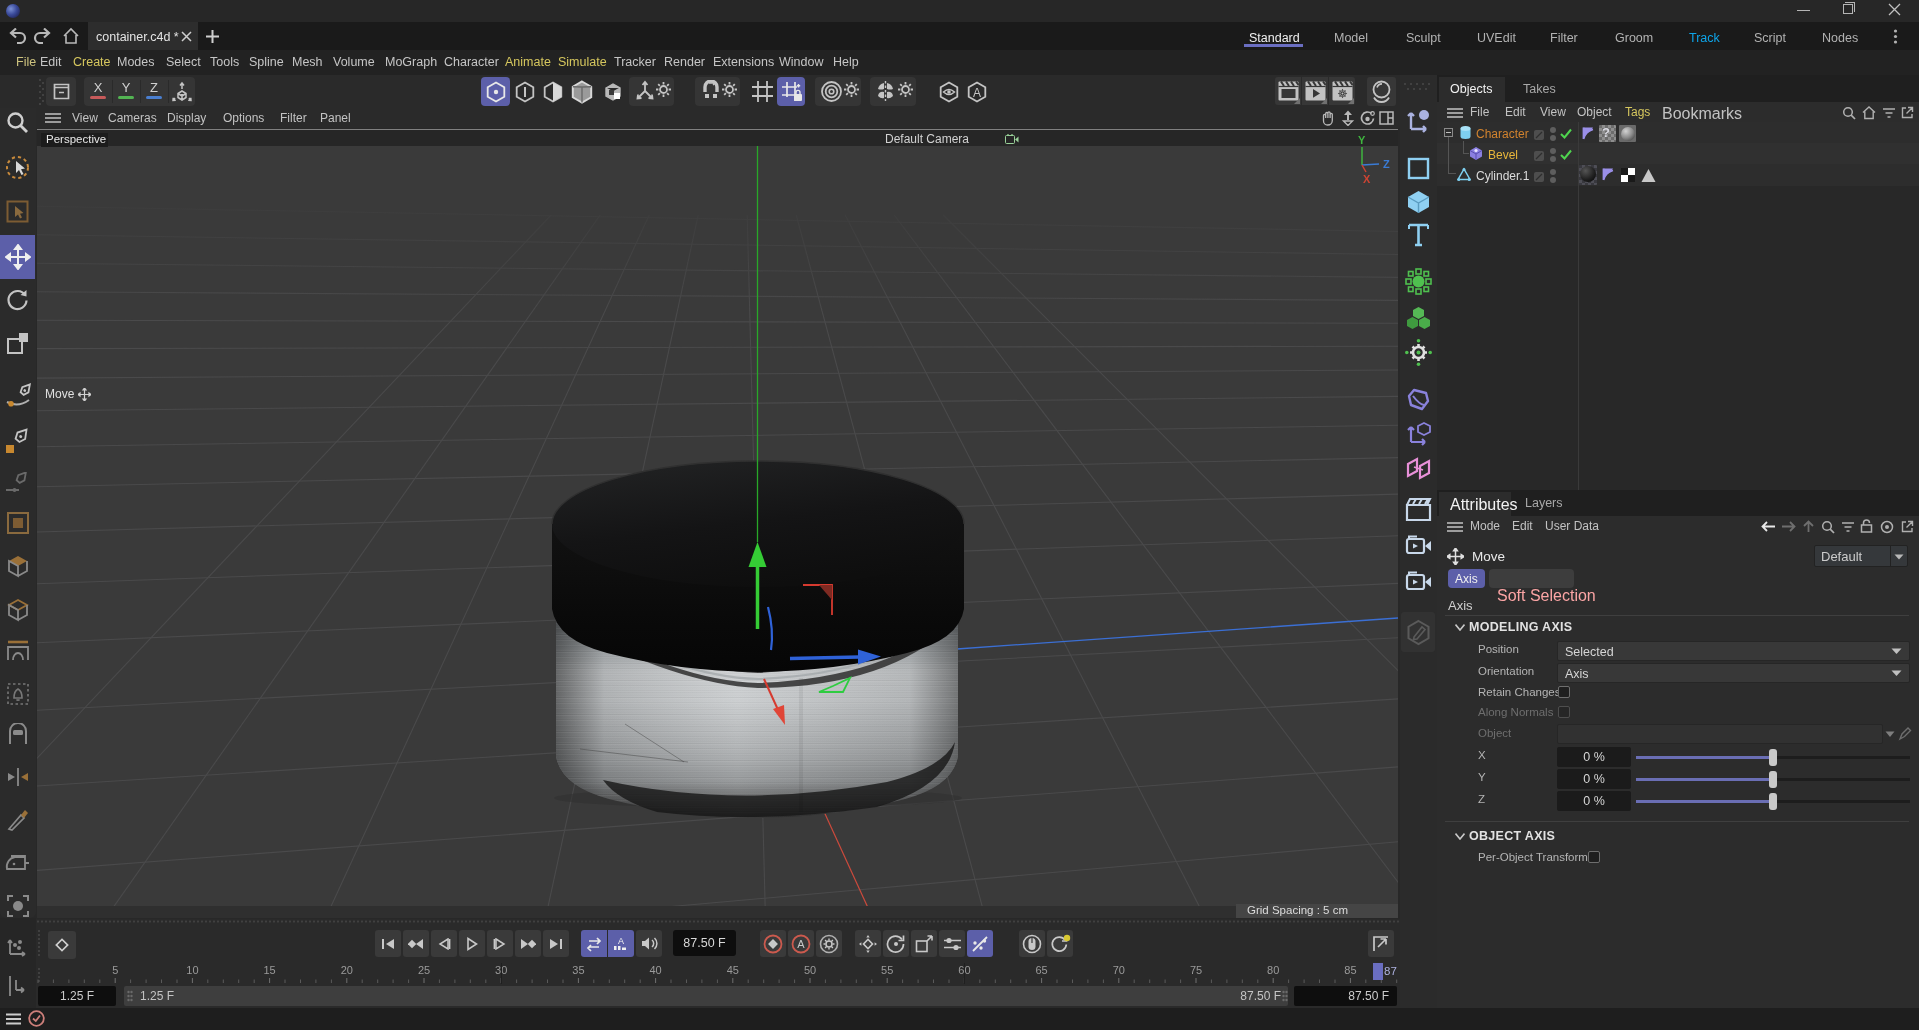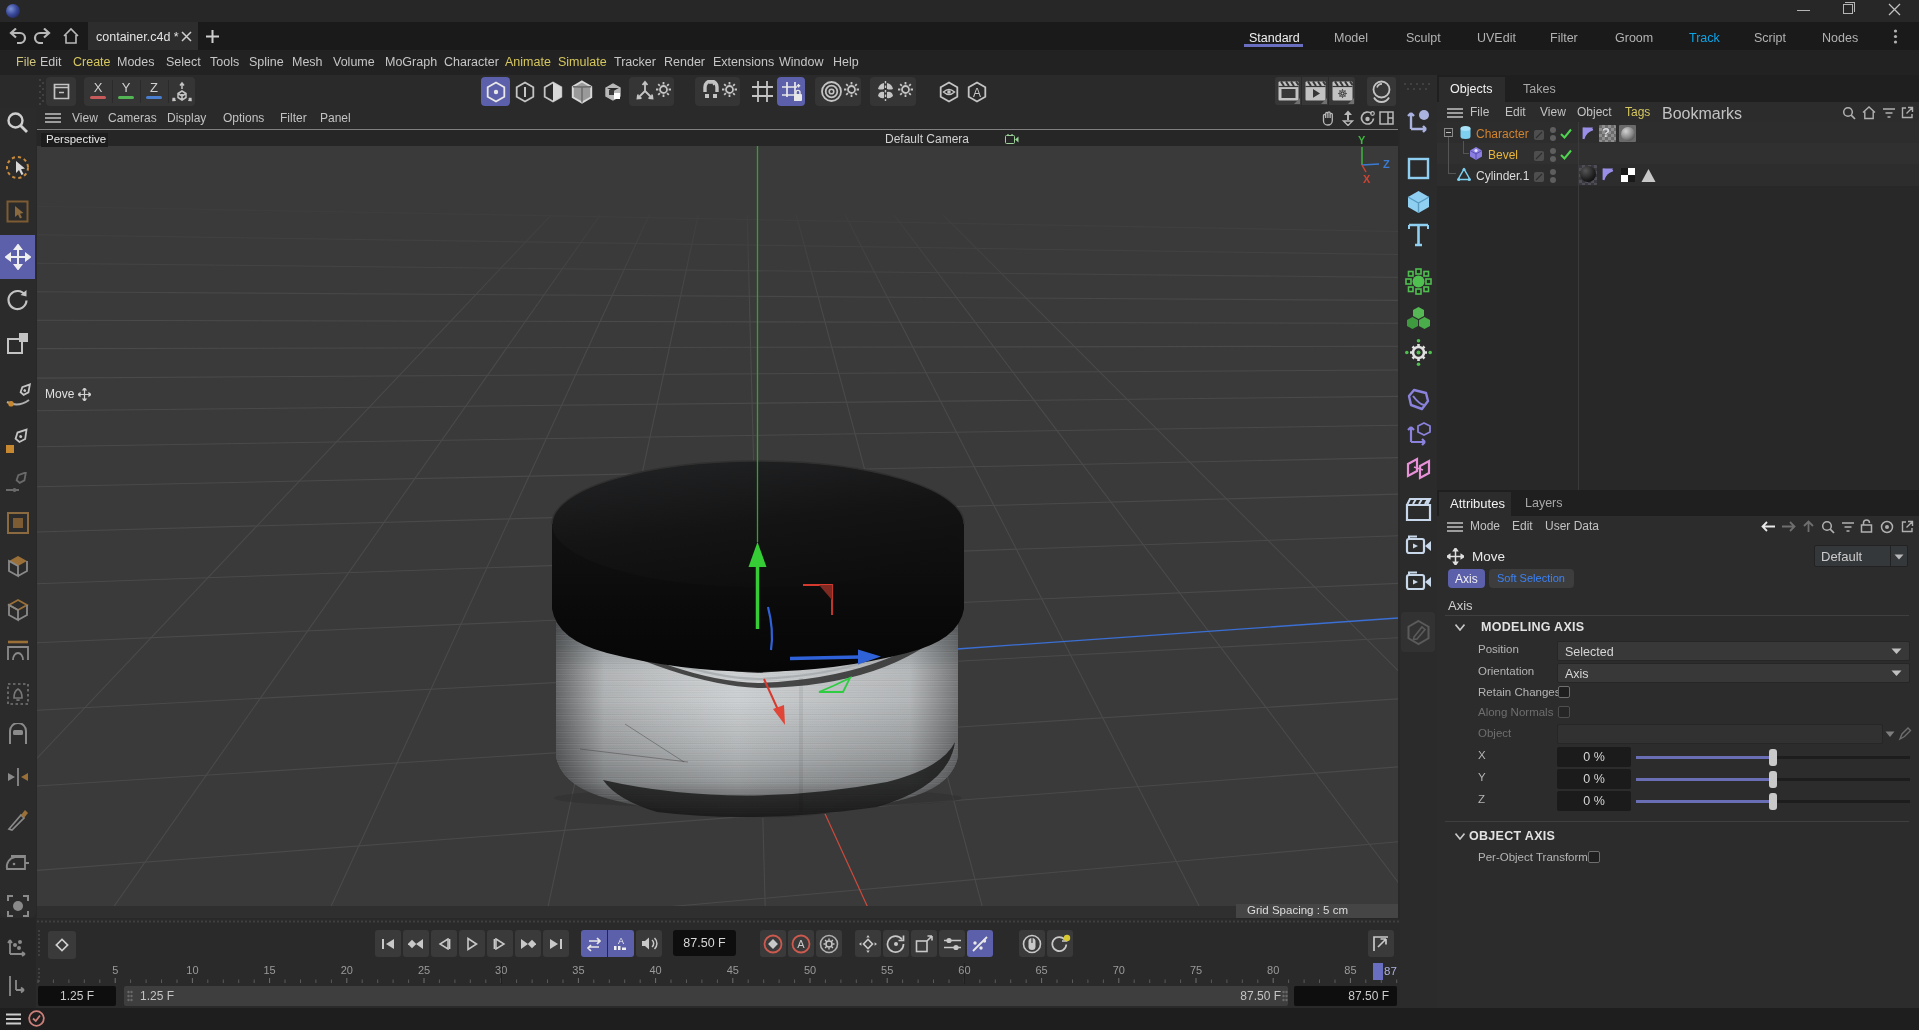--- a/index.html
+++ b/index.html
@@ -1132,21 +1132,21 @@
       </svg>
     <div class="abs" style="left:184px;top:93px;width:14px;height:14px;background:#ffffff;"></div>
     <div class="abs" style="left:184px;top:93px;width:7px;height:7px;background:#1a1a1a;"></div>
     <div class="abs" style="left:191px;top:100px;width:7px;height:7px;background:#1a1a1a;"></div>
     <svg class="abs" style="left:204px;top:93px;" width="15" height="15">
         <path d="M7.5 1 L14.5 14 H0.5 Z" fill="#c8c8c8"></path>
       </svg>
 
     <div class="abs" style="left:0;top:415px;width:482px;height:26px;background:#1f1f1f;"></div>
     <div class="abs" style="left:2px;top:417px;width:72px;height:24px;background:#2c2c2c;"></div>
-    <div class="abs" style="left:13px;top:421px;font-size:13px;color:#f2f2f2;">Attributes</div>
+    <div class="abs" style="left:13px;top:421px;font-size:16px;color:#f2f2f2;">Attributes</div>
     <div class="abs" style="left:88px;top:421px;font-size:12.5px;color:#a8a8a8;">Layers</div>
 
     <svg class="abs" style="left:10px;top:446px;" width="16" height="12">
         <path d="M0 2 H16 M0 6 H16 M0 10 H16" stroke="#c2c2c2" stroke-width="1.7"></path>
       </svg>
     <div class="abs" style="left:33px;top:444px;font-size:12px;color:#c2c2c2;">Mode</div>
     <div class="abs" style="left:75px;top:444px;font-size:12px;color:#c2c2c2;">Edit</div>
     <div class="abs" style="left:108px;top:444px;font-size:12px;color:#c2c2c2;">User Data</div>
     <svg class="abs" style="left:324px;top:445px;" width="15" height="13">
         <path d="M14 6.5 H2 M6 2 L1.5 6.5 L6 11" fill="none" stroke="#e8e8e8" stroke-width="1.8"></path>
@@ -1189,28 +1189,28 @@
     <div class="abs" style="left:377px;top:470px;width:94px;height:22px;background:#35383b;border:1px solid #222;border-radius:2px;"></div>
     <div class="abs" style="left:384px;top:474px;font-size:13px;color:#cccccc;">Default</div>
     <div class="abs" style="left:453px;top:471px;width:1px;height:20px;background:#222;"></div>
     <svg class="abs" style="left:457px;top:479px;" width="10" height="6">
         <path d="M0.5 0.5 L5 5.5 L9.5 0.5 Z" fill="#b8b8b8"></path>
       </svg>
 
     <div class="abs" style="left:11px;top:494px;width:37px;height:19px;background:#5c5fa9;border-radius:4px;"></div>
     <div class="abs" style="left:18px;top:497px;font-size:12px;color:#f0f0f0;">Axis</div>
     <div class="abs" style="left:52px;top:494px;width:85px;height:19px;background:#3d3d3d;border-radius:4px;"></div>
-    <div class="abs" style="left:60px;top:497px;font-size:11px;color:#3b82f6;">Soft Selection</div>
+    <div class="abs" style="left:60px;top:512px;font-size:16px;color:#fca5a5;">Soft Selection</div>
     <div class="abs" style="left:11px;top:523px;font-size:13px;color:#cfcfcf;">Axis</div>
     <div class="abs" style="left:8px;top:540px;width:464px;height:1px;background:#3f3f3f;"></div>
 
     <svg class="abs" style="left:18px;top:549px;" width="10" height="7">
         <path d="M0.5 0.5 L5 6 L9.5 0.5" fill="none" stroke="#c8c8c8" stroke-width="1.6"></path>
       </svg>
-    <div class="abs" style="left:32px;top:545px;font-size:12.5px;font-weight:bold;color:#e2e2e2;letter-spacing:0.3px;margin-left:12px;">MODELING AXIS</div>
+    <div class="abs" style="left:32px;top:545px;font-size:12.5px;font-weight:bold;color:#e2e2e2;letter-spacing:0.3px;">MODELING AXIS</div>
     <div class="abs" style="left:41px;top:568px;font-size:11.5px;color:#b4b4b4;">Position</div>
     <div class="abs" style="left:120px;top:566px;width:353px;height:20px;background:#383838;border:1px solid #262626;border-radius:2px;"></div>
     <div class="abs" style="left:128px;top:570px;font-size:12.5px;color:#d6d6d6;">Selected</div>
     <svg class="abs" style="left:454px;top:573px;" width="11" height="7">
         <path d="M0.5 0.5 L5.5 6 L10.5 0.5 Z" fill="#c0c0c0"></path>
       </svg>
     <div class="abs" style="left:41px;top:590px;font-size:11.5px;color:#b4b4b4;">Orientation</div>
     <div class="abs" style="left:120px;top:588px;width:353px;height:20px;background:#383838;border:1px solid #262626;border-radius:2px;"></div>
     <div class="abs" style="left:128px;top:592px;font-size:12.5px;color:#d6d6d6;">Axis</div>
     <svg class="abs" style="left:454px;top:595px;" width="11" height="7">

